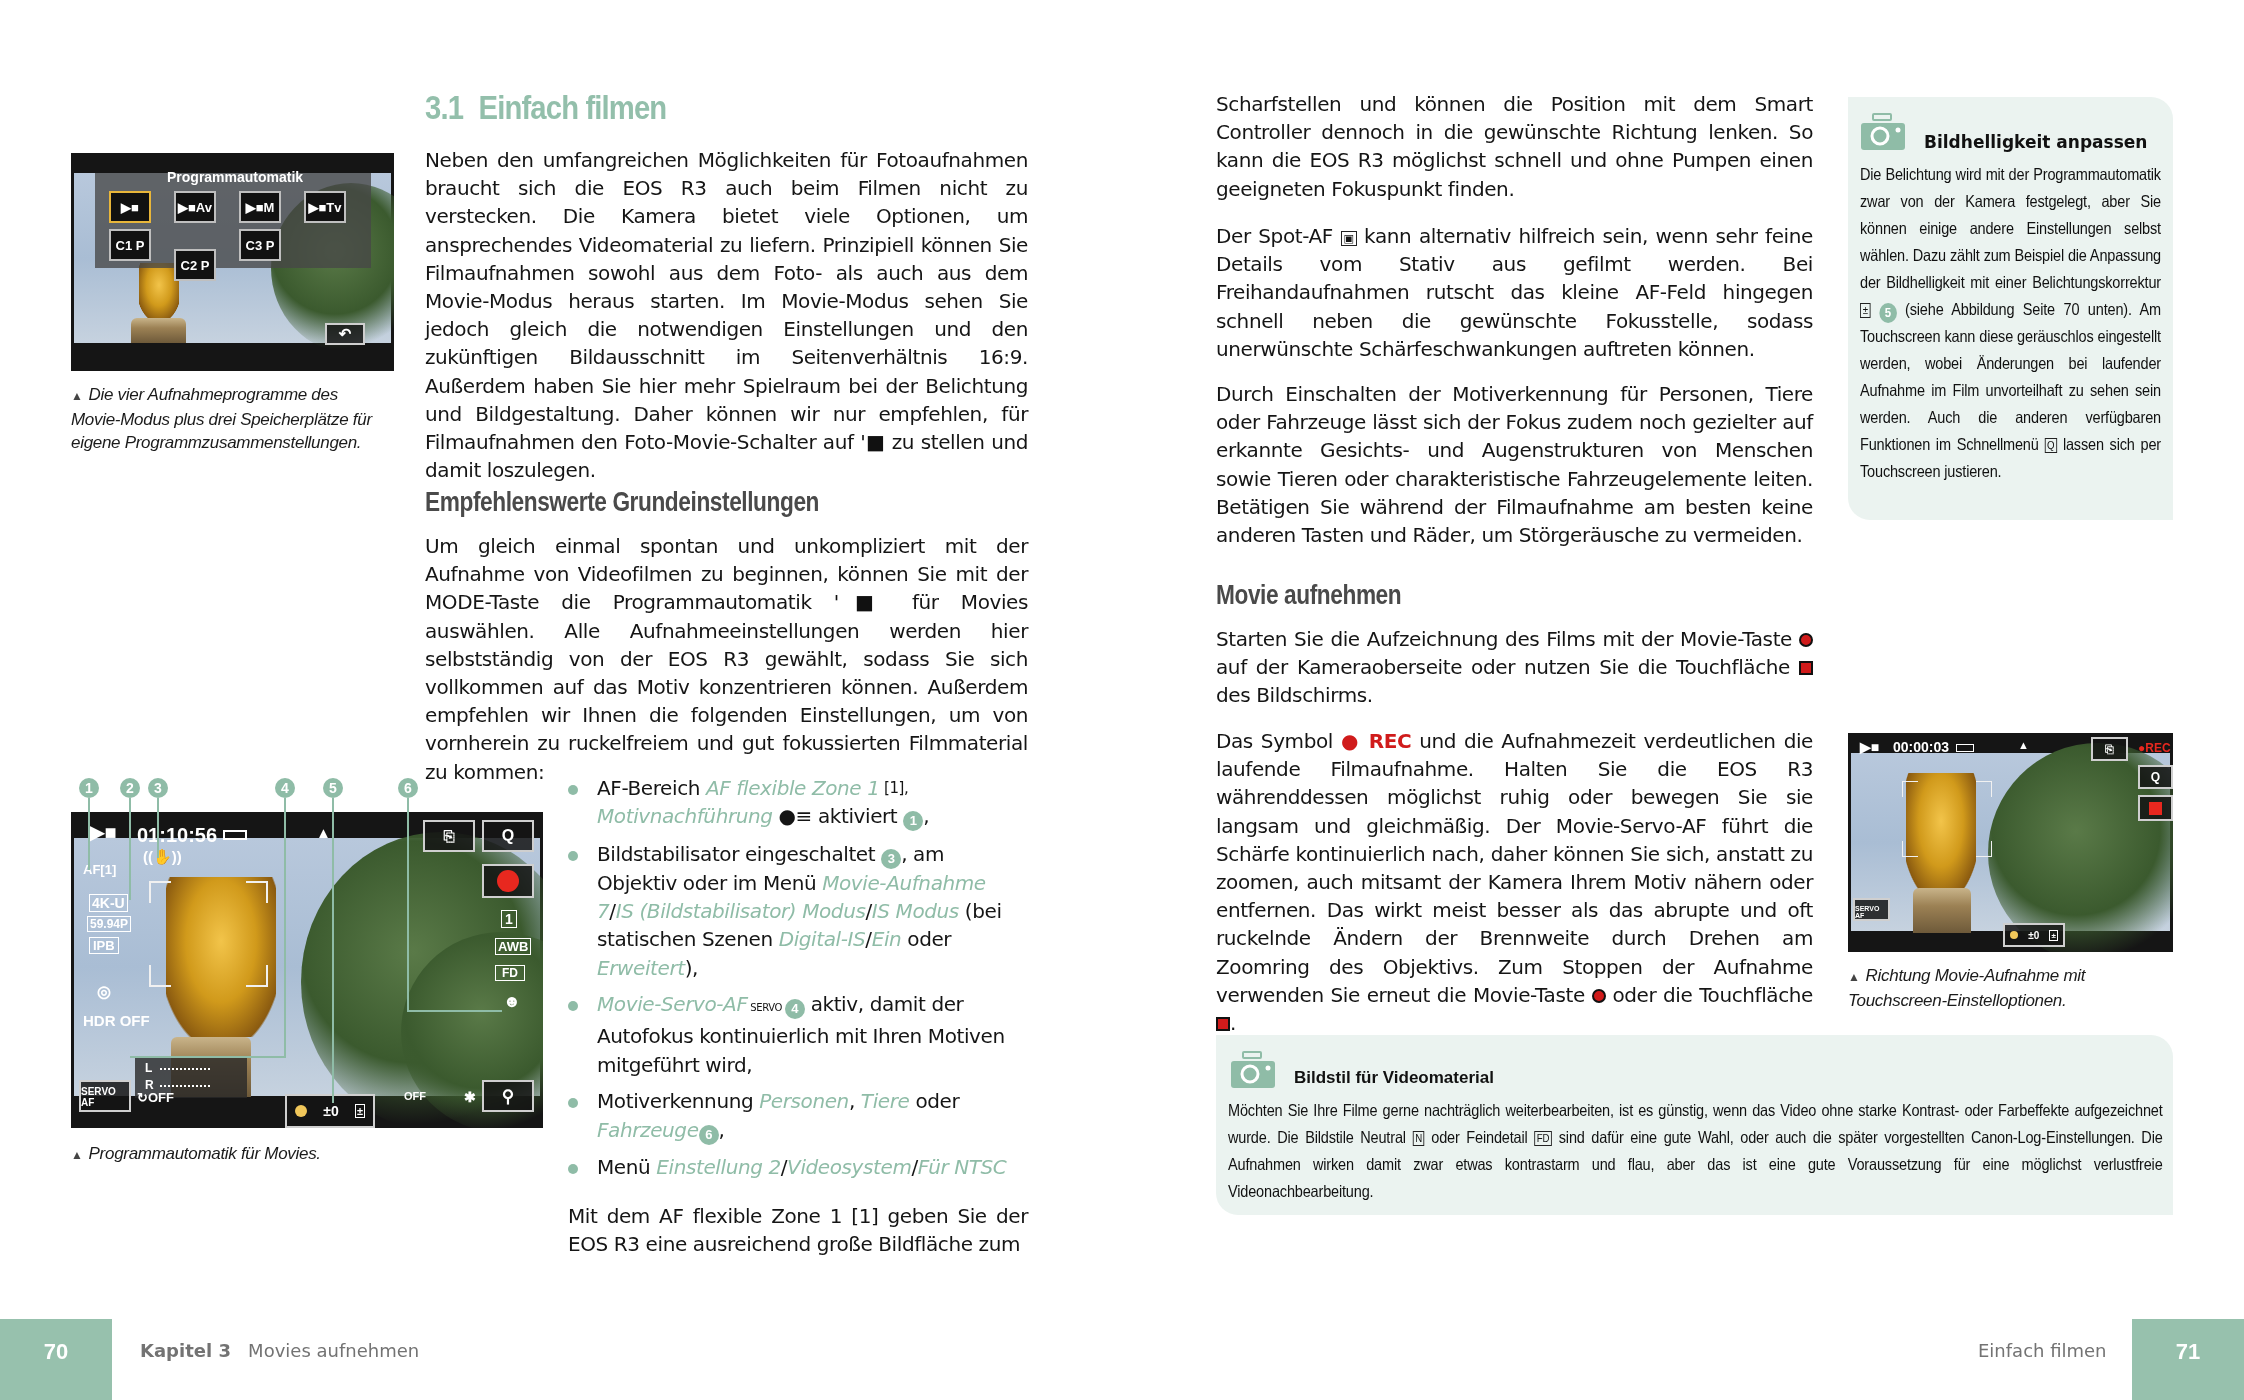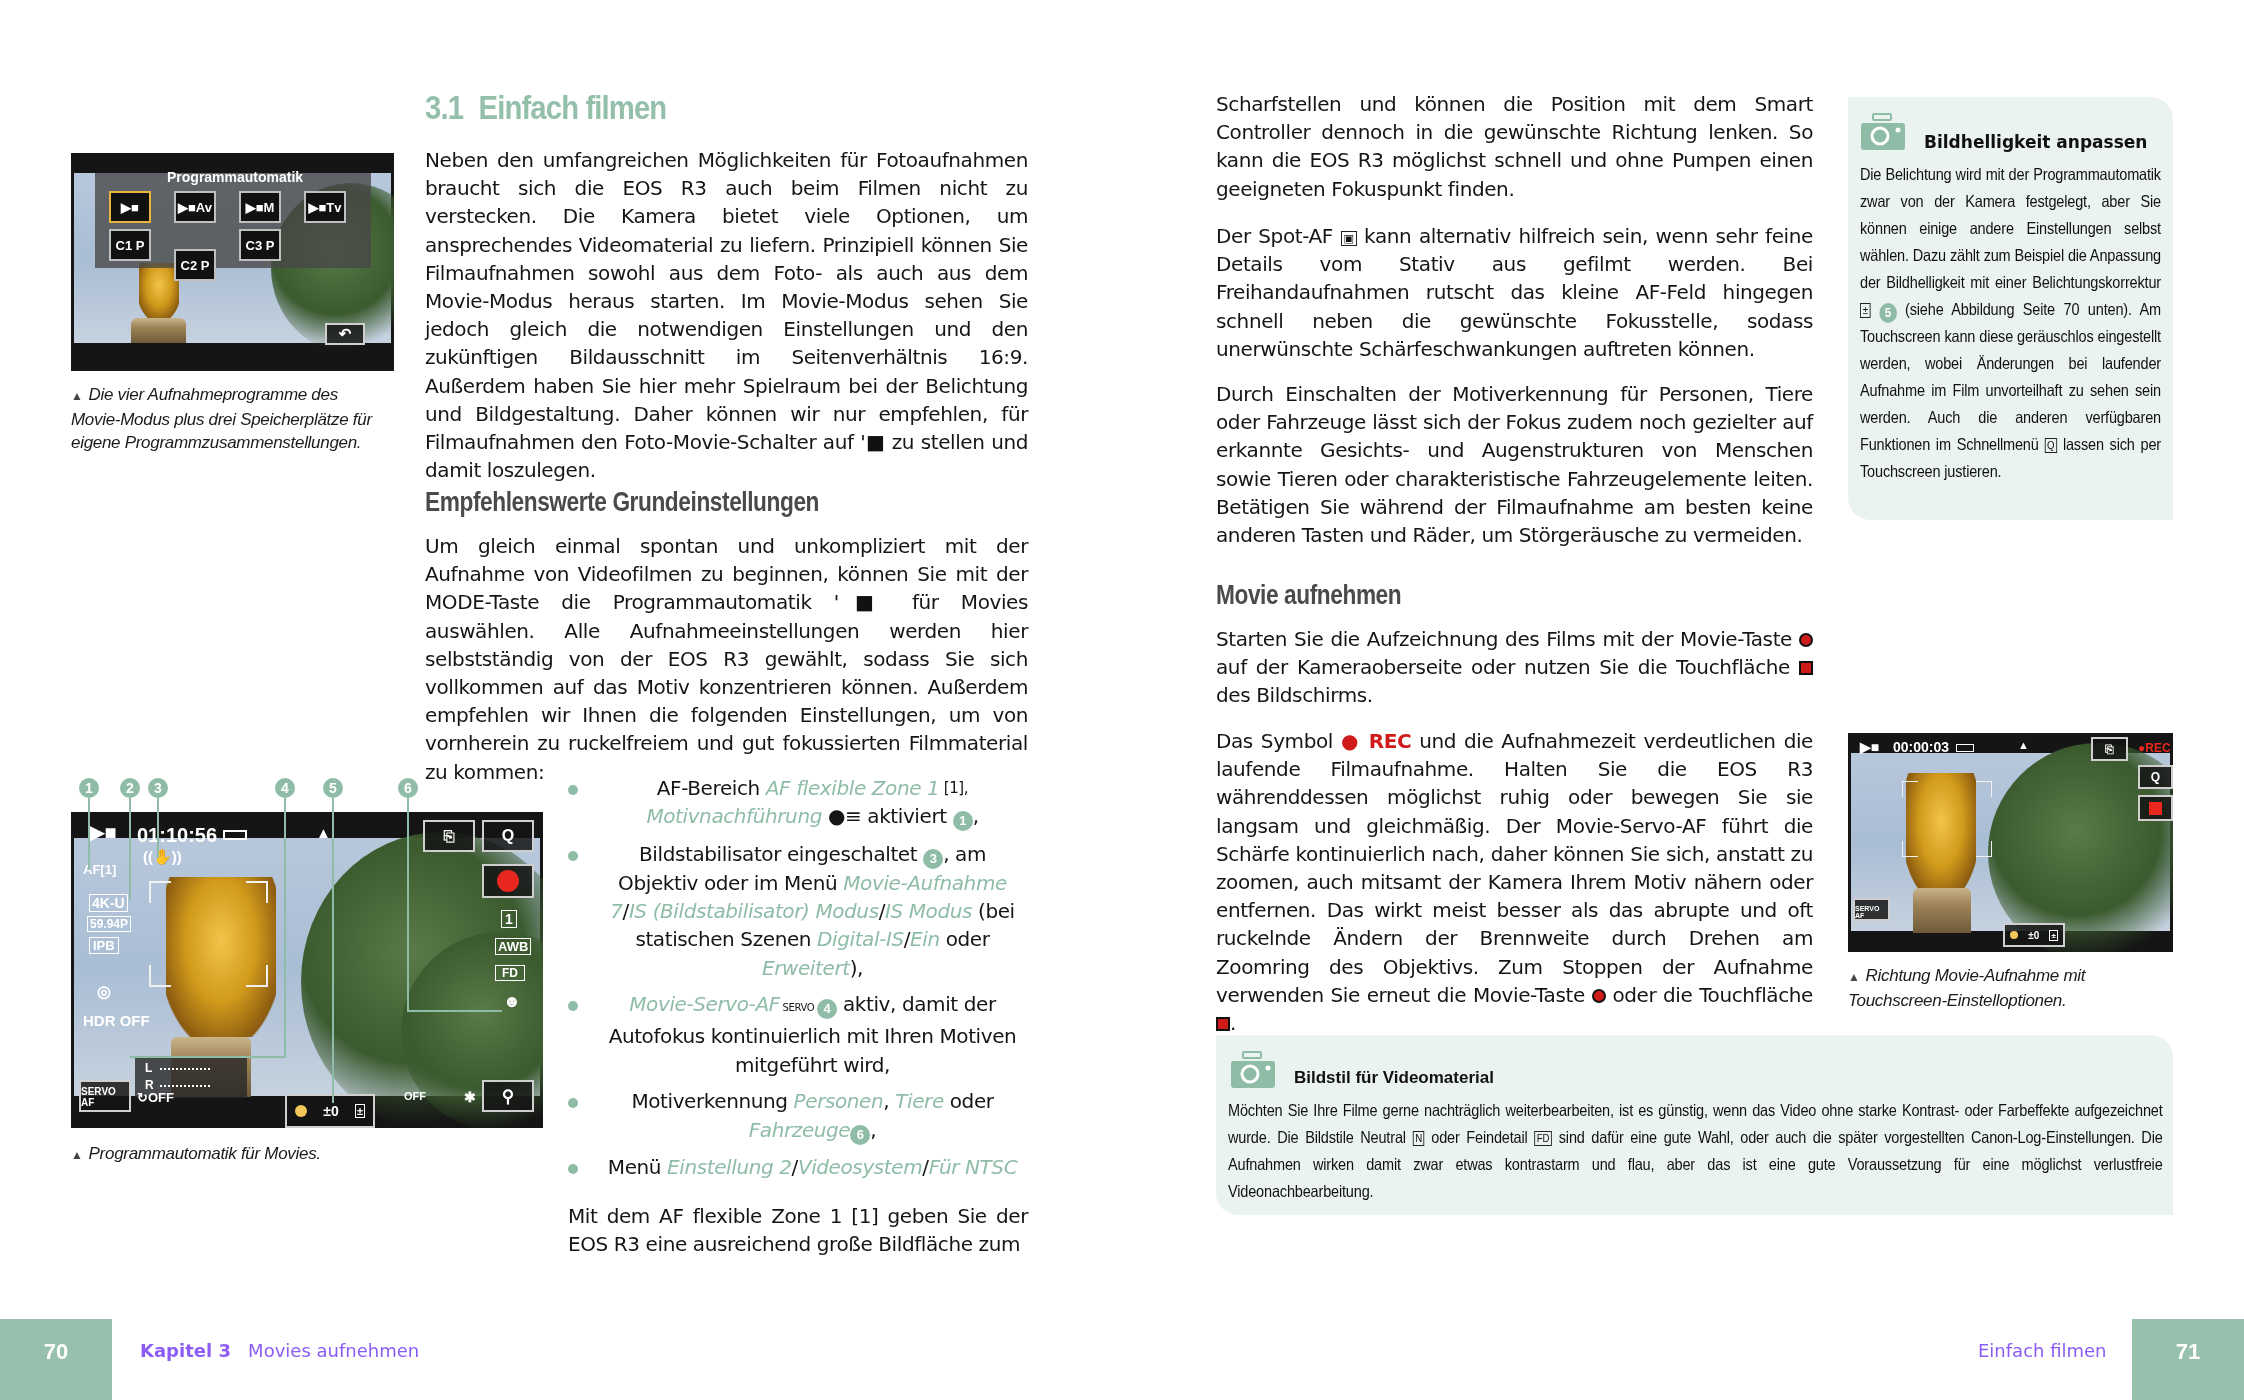--- a/index.html
+++ b/index.html
@@ -48,21 +48,21 @@
   ul.bullets li::before { content: ""; position: absolute; left: 0; top: 11px; width: 10px; height: 10px; border-radius: 50%; background: #8fbca7; }
 
   
   .tip { background: #ebf3f0; border-radius: 0 22px 0 22px; }
   .tip-title { font-family: "DejaVu Sans", sans-serif; font-weight: bold; font-size: 17px; color: #111; white-space: nowrap; }
   .tip-text { font-family: "Liberation Sans", sans-serif; font-size: 16.5px; line-height: 27px; color: #111; text-align: justify; letter-spacing: -0.2px; transform: scaleX(0.88); transform-origin: left top; }
   .cam-icon { position: absolute; }
 
   
   .pg-box { position: absolute; top: 1319px; height: 81px; background: #97c1ad; color: #fff; font-family: "Liberation Sans", sans-serif; font-weight: bold; font-size: 22px; text-align: center; padding-top: 20px; }
-  .footer-text { position: absolute; top: 1340px; font-family: "DejaVu Sans", sans-serif; font-size: 18px; color: #8b5cf6; white-space: nowrap; }
+  .footer-text { position: absolute; top: 1340px; font-family: "DejaVu Sans", sans-serif; font-size: 18px; color: #737373; white-space: nowrap; }
 </style>
 </head>
 <body>
 
 <div class="abs screen" style="left:71px; top:153px; width:323px; height:218px;">
   <div class="sky" style="left:3px; top:20px; width:317px; height:170px;"></div>
   <div class="tree" style="left:200px; top:30px; width:160px; height:170px;"></div>
   <div class="statue" style="left:68px; top:110px; width:40px; height:55px;"></div>
   <div class="tower" style="left:60px; top:165px; width:55px; height:25px;"></div>
   <div class="abs" style="left:24px; top:20px; width:276px; height:95px; background:rgba(70,70,70,0.78);"></div>
@@ -166,21 +166,21 @@
 <div class="callout-line" style="left:284px; top:798px; width:2px; height:258px;"></div>
 <div class="callout-line" style="left:130px; top:1056px; width:156px; height:2px;"></div>
 <div class="callout-line" style="left:332px; top:798px; width:2px; height:305px;"></div>
 <div class="callout-line" style="left:407px; top:798px; width:2px; height:212px;"></div>
 <div class="callout-line" style="left:407px; top:1010px; width:95px; height:2px;"></div>
 
 <div class="abs caption" style="left:71px; top:1142px; width:400px;">
   <span class="tri">▲</span><span>Programmautomatik für Movies.</span>
 </div>
 
-<ul class="abs body bullets" style="left:568px; top:774px; width:460px; text-align:center;">
+<ul class="abs body bullets" style="left:568px; top:774px; width:460px; text-align:left;">
   <li>
     <span>AF-Bereich </span><span class="accent">AF flexible Zone 1</span><span class="bracket"> [1], </span><span class="accent">Motivnachführung</span><span> ●≡ aktiviert </span><span class="inline-num">1</span><span>,</span>
   </li>
   <li>
     <span>Bildstabilisator eingeschaltet </span><span class="inline-num">3</span><span>, am Objektiv oder im Menü </span><span class="accent">Movie-Aufnahme 7</span><span>/</span><span class="accent">IS (Bildstabilisator) Modus</span><span>/</span><span class="accent">IS Modus</span><span> (bei statischen Szenen </span><span class="accent">Digital-IS</span><span>/</span><span class="accent">Ein</span><span> oder </span><span class="accent">Erweitert</span><span>),</span>
   </li>
   <li>
     <span class="accent">Movie-Servo-AF</span><span style="font-size:10px;"> SERVO </span><span class="inline-num">4</span><span> aktiv, damit der Autofokus kontinuierlich mit Ihren Motiven mitgeführt wird,</span>
   </li>
   <li>

